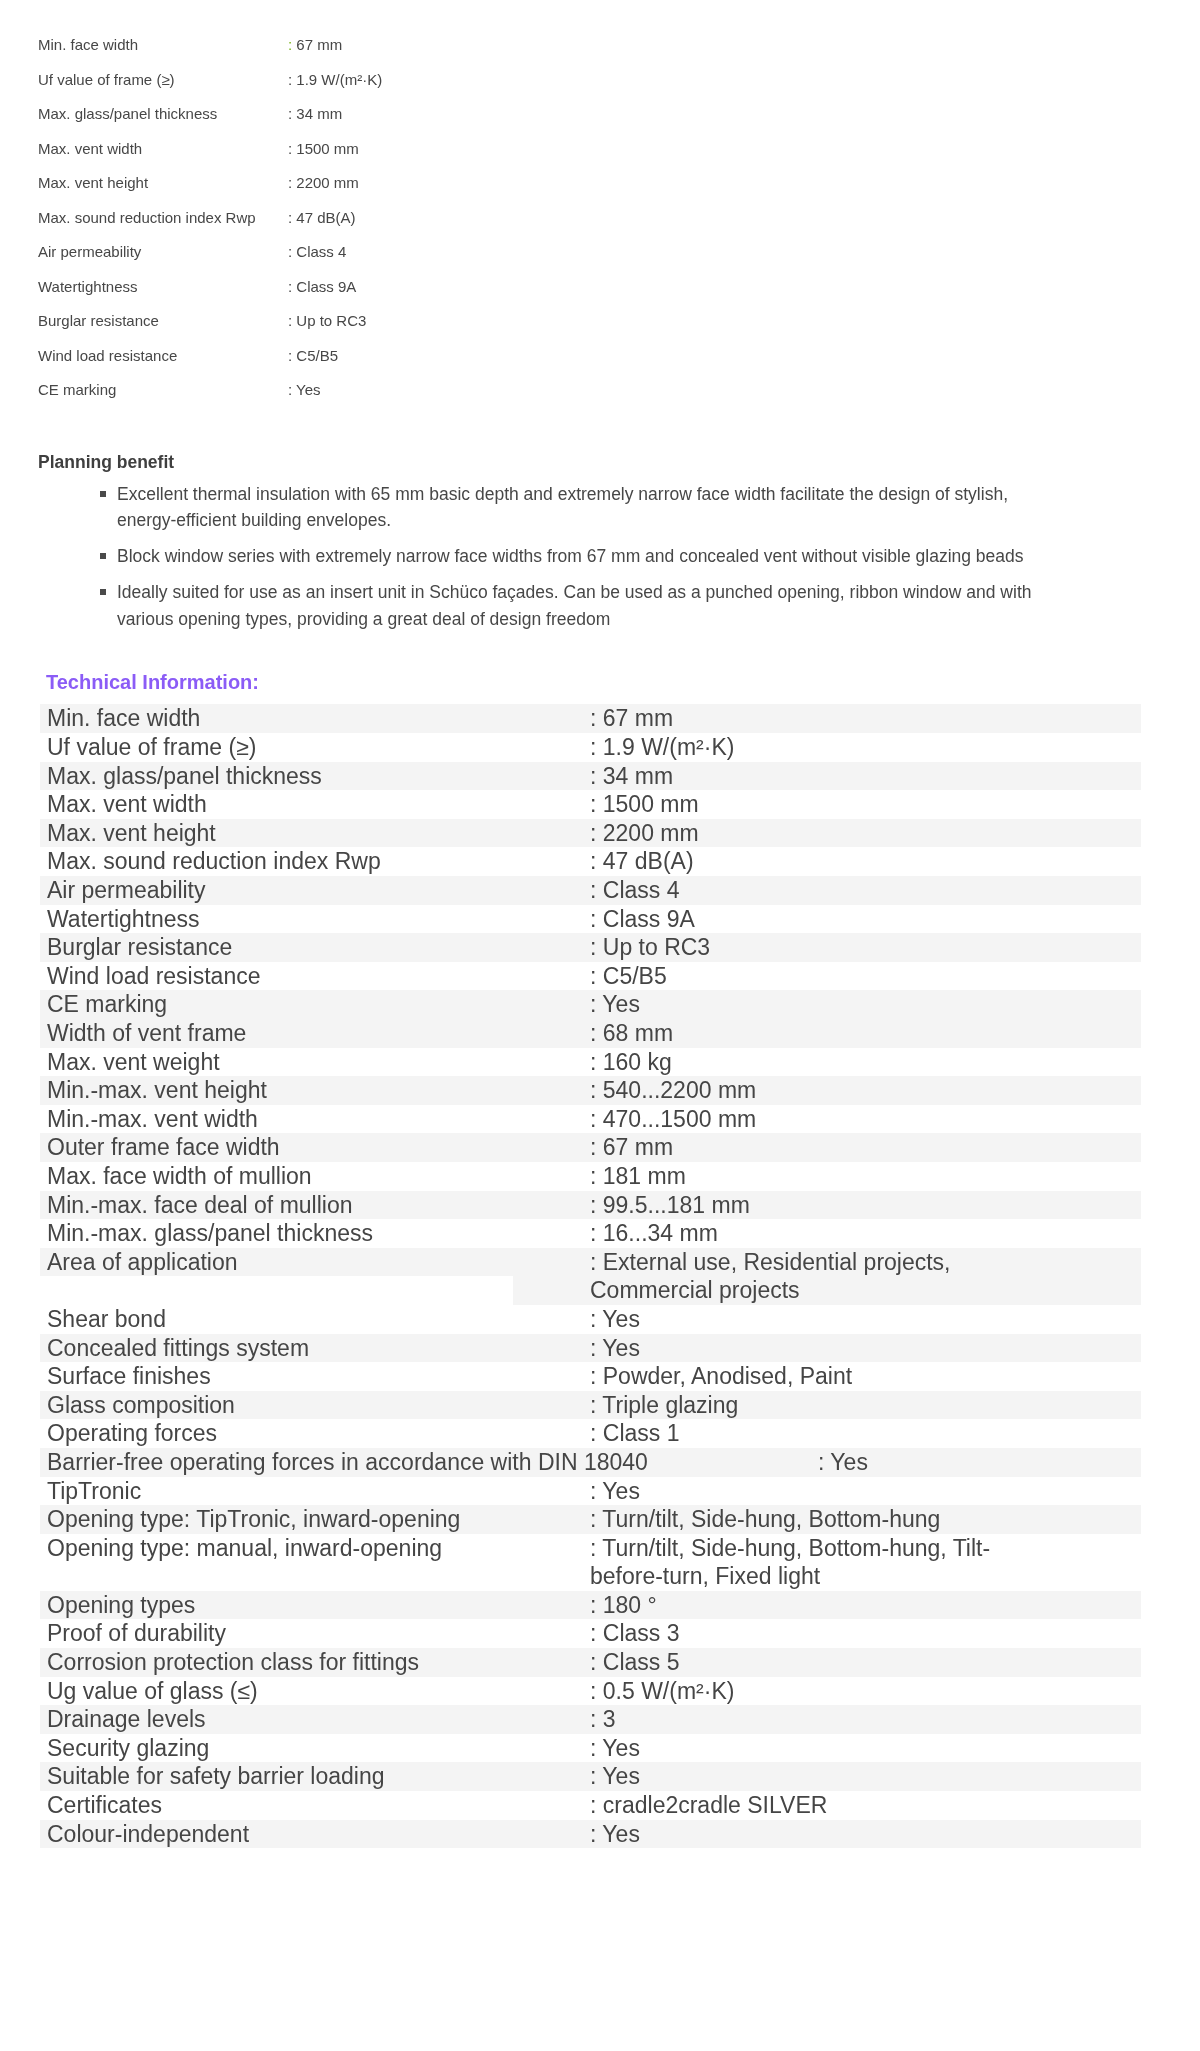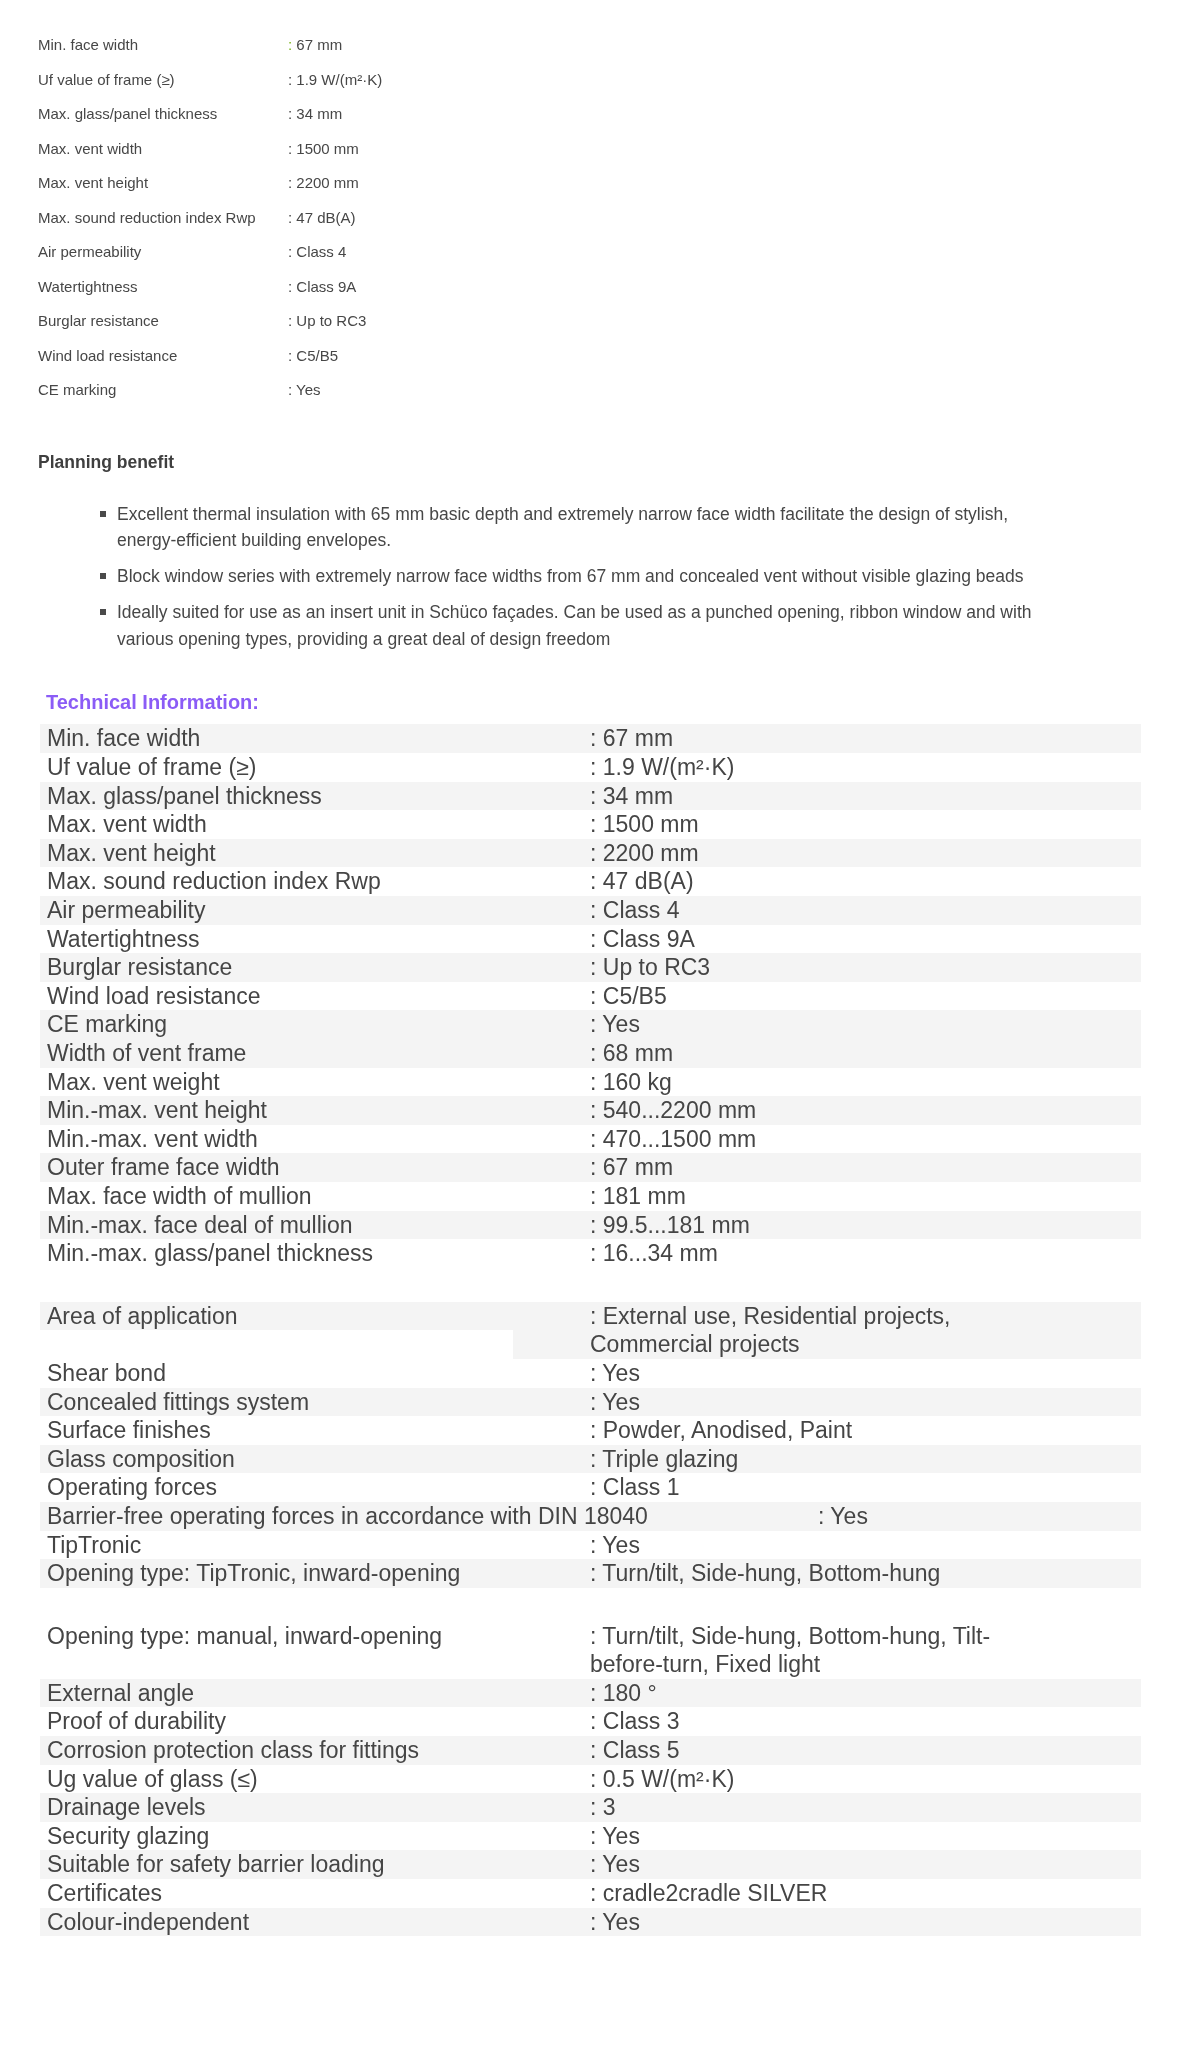--- a/index.html
+++ b/index.html
@@ -6,30 +6,30 @@
   body{
     width:1200px;height:2051px;background:#ffffff;position:relative;overflow:hidden;
     font-family:"Liberation Sans","DejaVu Sans",sans-serif;color:#474747;
   }
   
   .top-list{margin:28px 0 0 38px;}
   .spec-row{line-height:34.5px;font-size:15px;white-space:nowrap;}
   .spec-label{display:inline-block;width:250px;}
   
   .planning-heading{margin:44px 0 0 38px;font-size:17.5px;font-weight:bold;color:#3f3f3f;line-height:21px;}
-  .bullets{margin:28px 0 0 38px;padding:0;list-style:none;}
+  .bullets{margin:8px 0 0 38px;padding:0;list-style:none;}
   .bullet-item{position:relative;padding-left:79px;max-width:925px;
     font-size:17.5px;line-height:26.8px;margin-bottom:9px;}
   .bullet-marker{position:absolute;left:62px;top:10px;width:6px;height:6px;background:#4a4a4a;}
   
   .tech-heading{margin:38px 0 10px 46px;font-size:20px;font-weight:bold;color:#8b5cf6;line-height:24px;}
   .tech-table{margin-left:40px;width:1101px;font-size:23px;color:#454545;}
   .tech-row{position:relative;line-height:28.6px;height:28.6px;}
   .tech-row.gray{background:#f4f4f4;}
-  .tech-row.tall{height:57.2px;margin-top:34px;}
+  .tech-row.tall{height:57.2px;}
   .row-label{position:absolute;left:7px;top:0;white-space:nowrap;z-index:2;}
   .row-value{position:absolute;left:550px;top:0;z-index:2;}
   
   .tech-row.notch{background:#ffffff;}
   .tech-row.notch .bg-a{position:absolute;left:0;top:0;width:473px;height:28.6px;background:#f4f4f4;}
   .tech-row.notch .bg-b{position:absolute;left:473px;top:0;right:0;bottom:0;background:#f4f4f4;}
   .tech-row.value-right .row-value{left:778px;}
 </style>
 </head>
 <body>
@@ -171,21 +171,21 @@
     </div>
     <div class="tech-row gray">
       <span class="row-label">Opening type: TipTronic, inward-opening</span>
       <span class="row-value">: Turn/tilt, Side-hung, Bottom-hung</span>
     </div>
     <div class="tech-row tall">
       <span class="row-label">Opening type: manual, inward-opening</span>
       <span class="row-value" style="width: 460px;">: Turn/tilt, Side-hung, Bottom-hung, Tilt-before-turn, Fixed light</span>
     </div>
     <div class="tech-row gray">
-      <span class="row-label">External angle</span>
+      <span class="row-label">Opening types</span>
       <span class="row-value">: 180 °</span>
     </div>
     <div class="tech-row">
       <span class="row-label">Proof of durability</span>
       <span class="row-value">: Class 3</span>
     </div>
     <div class="tech-row gray">
       <span class="row-label">Corrosion protection class for fittings</span>
       <span class="row-value">: Class 5</span>
     </div>

